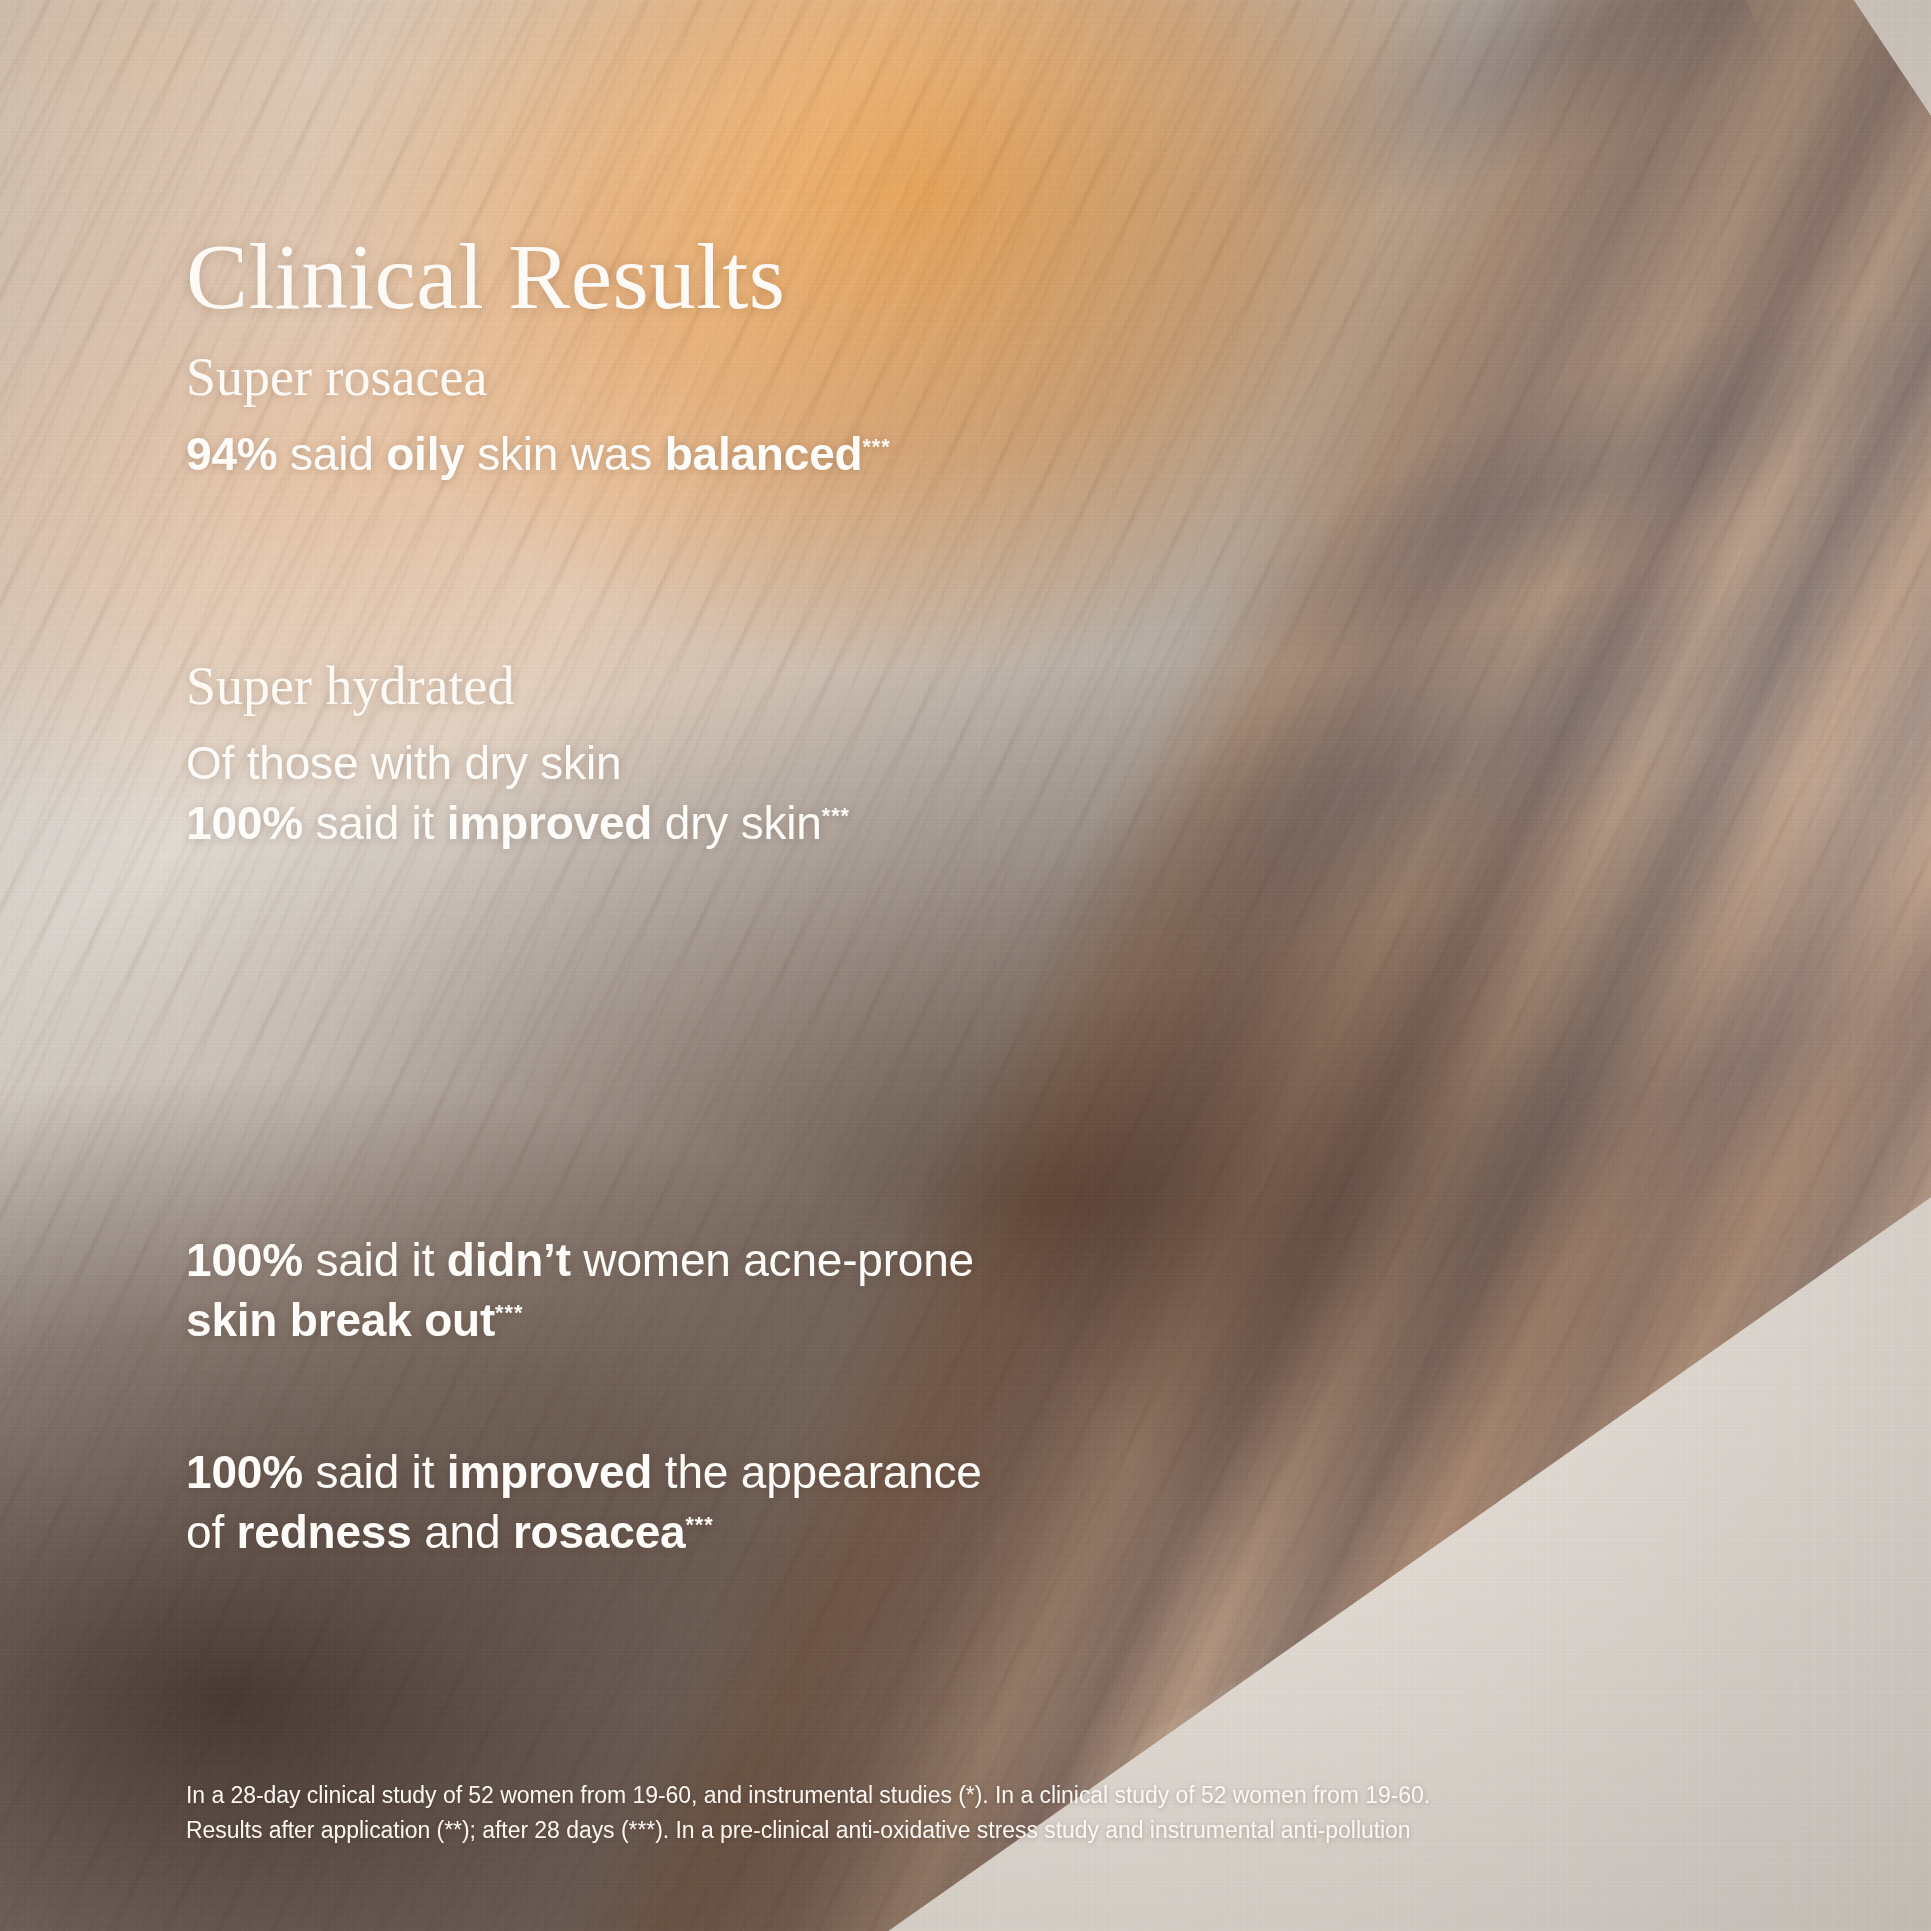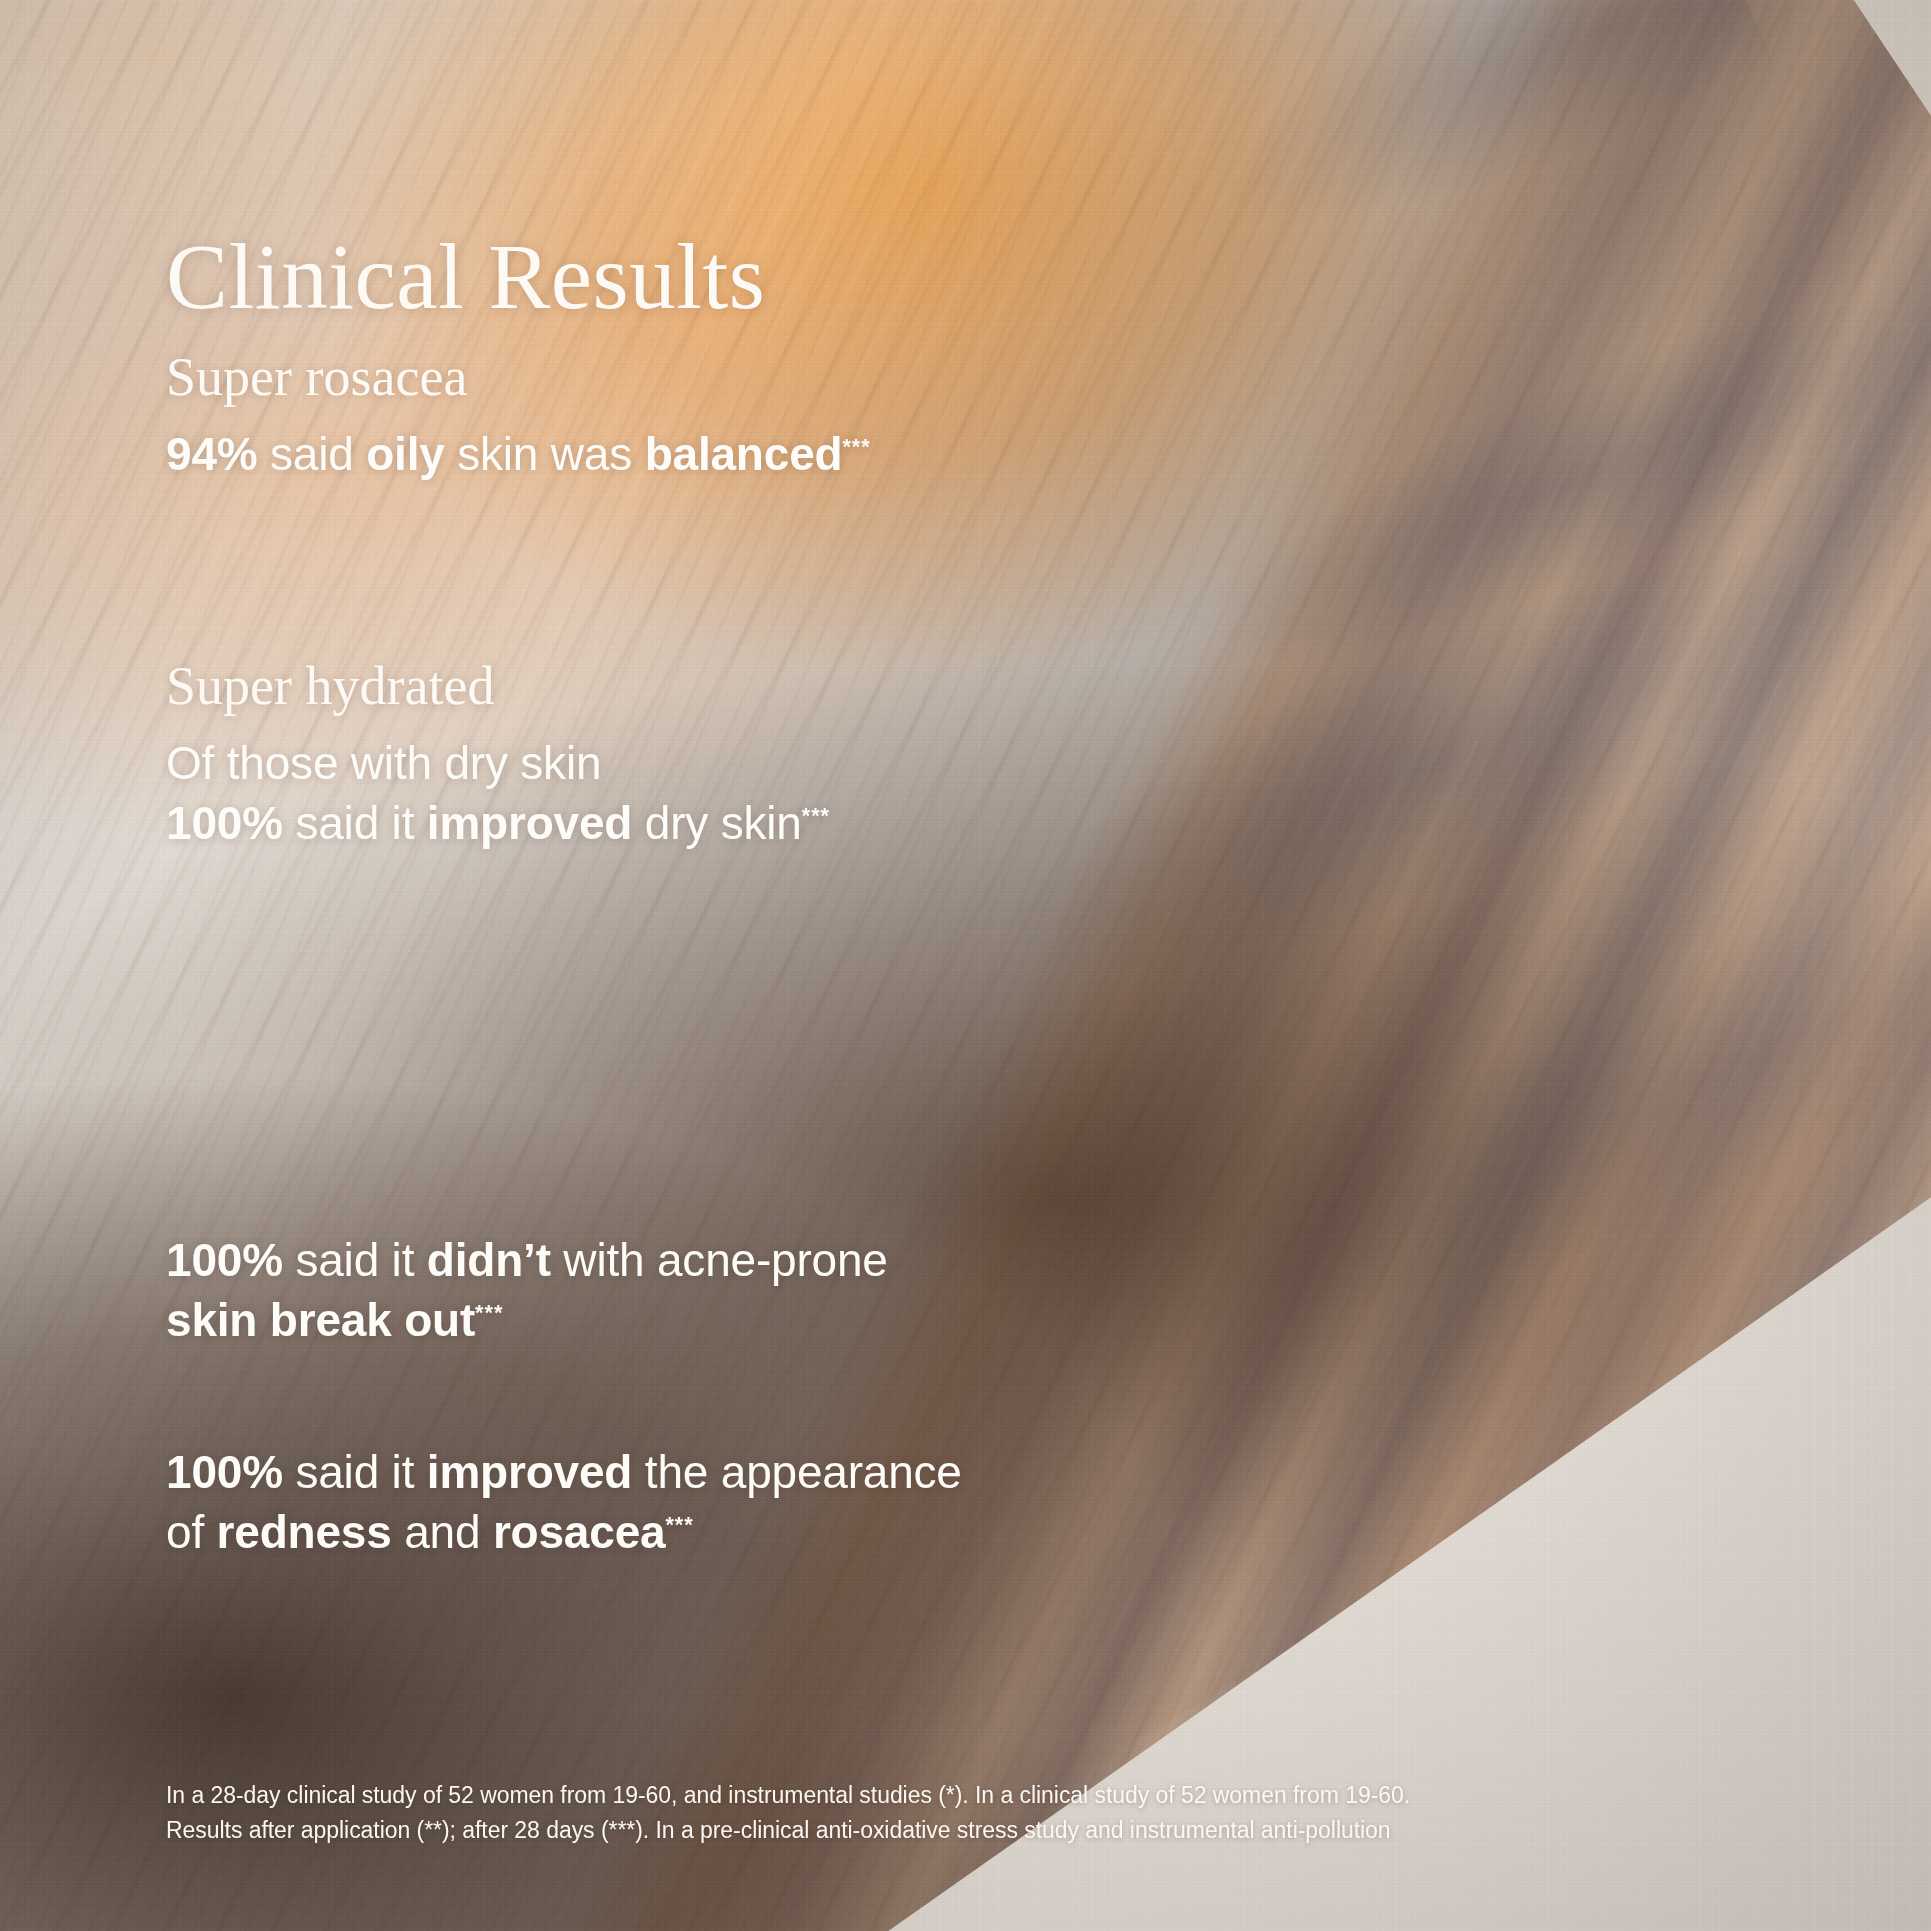--- a/index.html
+++ b/index.html
@@ -126,20 +126,21 @@
       repeating-linear-gradient(90deg, rgba(255,255,255,0.014) 0 1px, rgba(0,0,0,0.014) 1px 1.9px);
     opacity: .9;
   }
 
   
   #content {
     position: absolute;
     inset: 0;
     z-index: 5;
     color: #ffffff;
+    margin-left: 20px;
   }
 
   #page-title {
     position: absolute;
     left: 166px;
     top: 166px;
     font-family: "Liberation Serif", "DejaVu Serif", serif;
     font-weight: 400;
     font-size: 93px;
     line-height: 1.05;
@@ -217,21 +218,21 @@
     </div>
 
     <div class="section" style="top:657px">
       <div class="section-heading">Super hydrated</div>
       <div class="stat-line"><span>Of those with dry skin</span></div>
       <div class="stat-line"><b>100%</b><span> said it </span><b>improved</b><span> dry skin</span><span class="sup">***</span></div>
     </div>
 
 
     <div class="section" style="top:1231px">
-      <div class="stat-line"><b>100%</b><span> said it </span><b>didn’t</b><span> with acne-prone</span></div>
+      <div class="stat-line"><b>100%</b><span> said it </span><b>didn’t</b><span> women acne-prone</span></div>
       <div class="stat-line"><b>skin break out</b><span class="sup">***</span></div>
     </div>
 
     <div class="section" style="top:1443px">
       <div class="stat-line"><b>100%</b><span> said it </span><b>improved</b><span> the appearance</span></div>
       <div class="stat-line"><span>of </span><b>redness</b><span> and </span><b>rosacea</b><span class="sup">***</span></div>
     </div>
 
     <div id="footnote">
       <div>In a 28-day clinical study of 52 women from 19-60, and instrumental studies (*). In a clinical study of 52 women from 19-60.</div>

